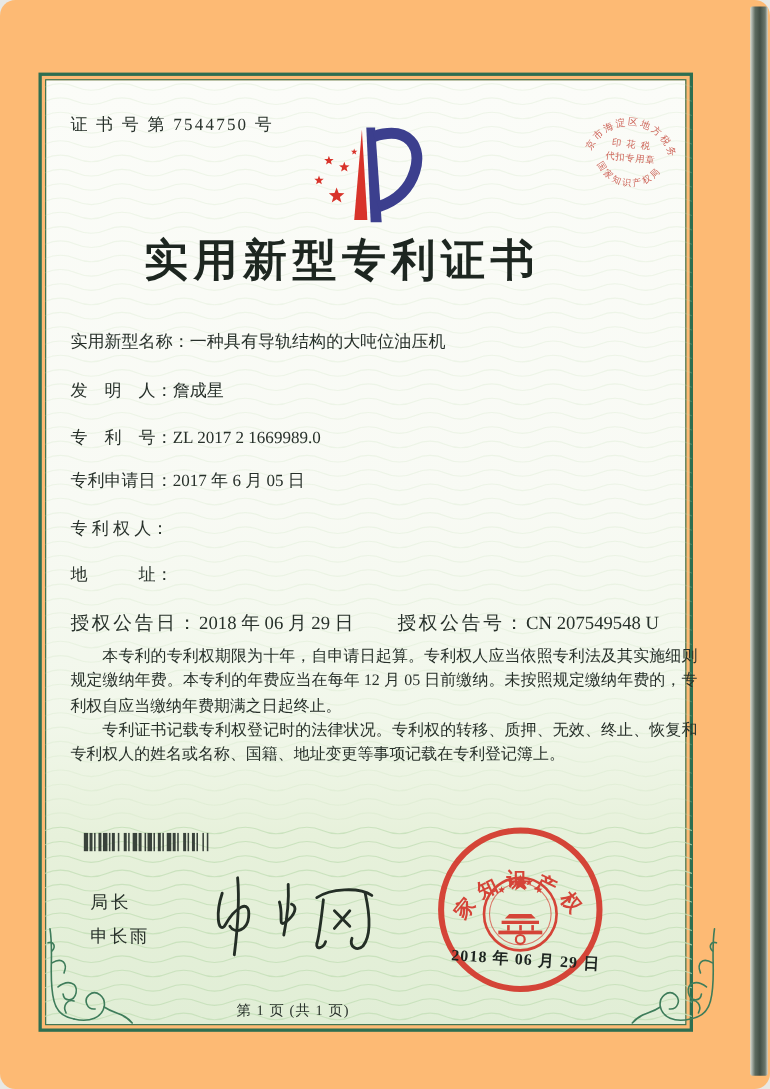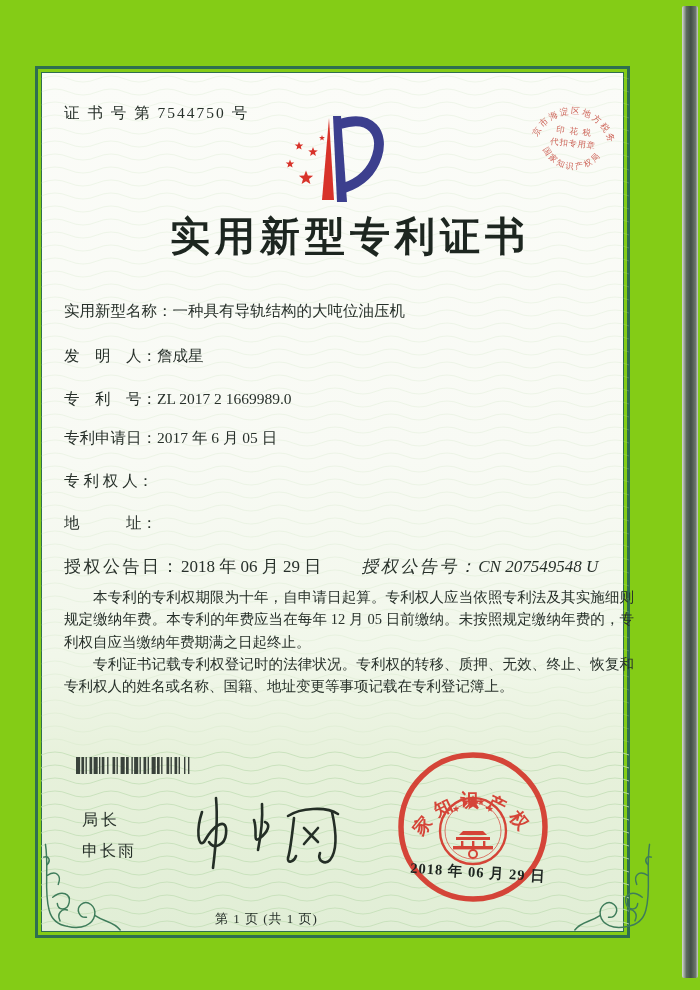--- a/index.html
+++ b/index.html
@@ -1,42 +1,42 @@
 <!DOCTYPE html>
 <html><head>
 <meta charset="utf-8">
 <style>
   html,body{margin:0;padding:0;background:#e8e8e4;}
-  .page{position:relative;width:700px;height:990px;background:#84cc16;overflow:hidden;
-        font-family:"Liberation Serif","DejaVu Serif",serif;color:#27302a;}
+  .page{position:relative;width:700px;height:990px;background:#fdba74;overflow:hidden;
+        font-family:"Liberation Serif","DejaVu Serif",serif;color:#27302a;border-radius:14px;}
   
   .scan-edge{position:absolute;right:2px;top:6px;width:16px;height:972px;
       background:linear-gradient(90deg,#d8dcd4 0%,#5d6b60 28%,#424f46 55%,#6b776c 85%,#cfd3cc 100%);
       border-radius:2px;}
   
   .frame{position:absolute;left:35px;top:66px;width:595px;height:872px;border:3px solid #2e6e50;box-sizing:border-box;}
   .frame-inner{position:absolute;inset:3px;border:1px solid #2e6e50;
       background:linear-gradient(180deg,#fbfcf8 0%,#f8faf4 45%,#f1f7ea 68%,#e7f1db 80%,#e1eed6 100%);}
   #waves{position:absolute;left:41px;top:71px;pointer-events:none;}
   .ornament{position:absolute;top:842px;width:82px;height:94px;}
   .orn-left{left:40px;}
   .orn-right{left:573px;transform:scaleX(-1);}
   .cert-no{position:absolute;left:64px;top:103px;font-size:15.5px;letter-spacing:2px;}
   .logo{position:absolute;left:280px;top:112px;}
   .tax-stamp{position:absolute;left:522px;top:82px;width:104px;height:104px;transform:rotate(6deg);opacity:.92;}
-  .title{position:absolute;left:0;top:209px;width:700px;text-align:center;
+  .title{position:absolute;left:0;top:209px;width:622px;text-align:center;
          font-size:40px;font-weight:600;letter-spacing:5px;color:#1d2620;}
   .field-row{position:absolute;left:64px;width:566px;display:flex;font-size:15.5px;line-height:22px;}
   .field-label{flex:0 0 auto;white-space:pre;}
   .field-value{flex:1;}
   .row-1{top:300px}.row-2{top:345px}.row-3{top:388px}.row-4{top:427px}.row-5{top:470px}.row-6{top:512px}
   .grant-row{position:absolute;left:64px;top:555px;width:566px;display:flex;font-size:17px;}
   .grant-pair{white-space:pre;}
   .grant-pair .glabel{letter-spacing:2.5px;}
-  .grant-right{margin-left:40px;font-style:italic;}
+  .grant-right{margin-left:40px;}
   .paras{position:absolute;left:64px;top:586px;width:570px;}
   .paras p{margin:0;font-size:14.5px;line-height:22.3px;text-align:justify;text-indent:2em;}
   .barcode{position:absolute;left:76px;top:757px;}
   .signoff-title{position:absolute;left:82px;top:810px;font-size:16px;letter-spacing:3px;}
   .signoff-name{position:absolute;left:82px;top:841px;font-size:16px;letter-spacing:2px;}
   .signature{position:absolute;left:188px;top:790px;}
   .office-seal{position:absolute;left:393px;top:747px;width:160px;height:160px;opacity:.93;}
   .seal-date{position:absolute;left:403px;top:863px;width:150px;text-align:center;font-size:14.5px;
              letter-spacing:1px;transform:rotate(3.5deg);color:#1d2420;font-weight:600;}
   .footer{position:absolute;left:215px;top:910px;width:236px;text-align:left;font-size:13px;letter-spacing:1px;}

